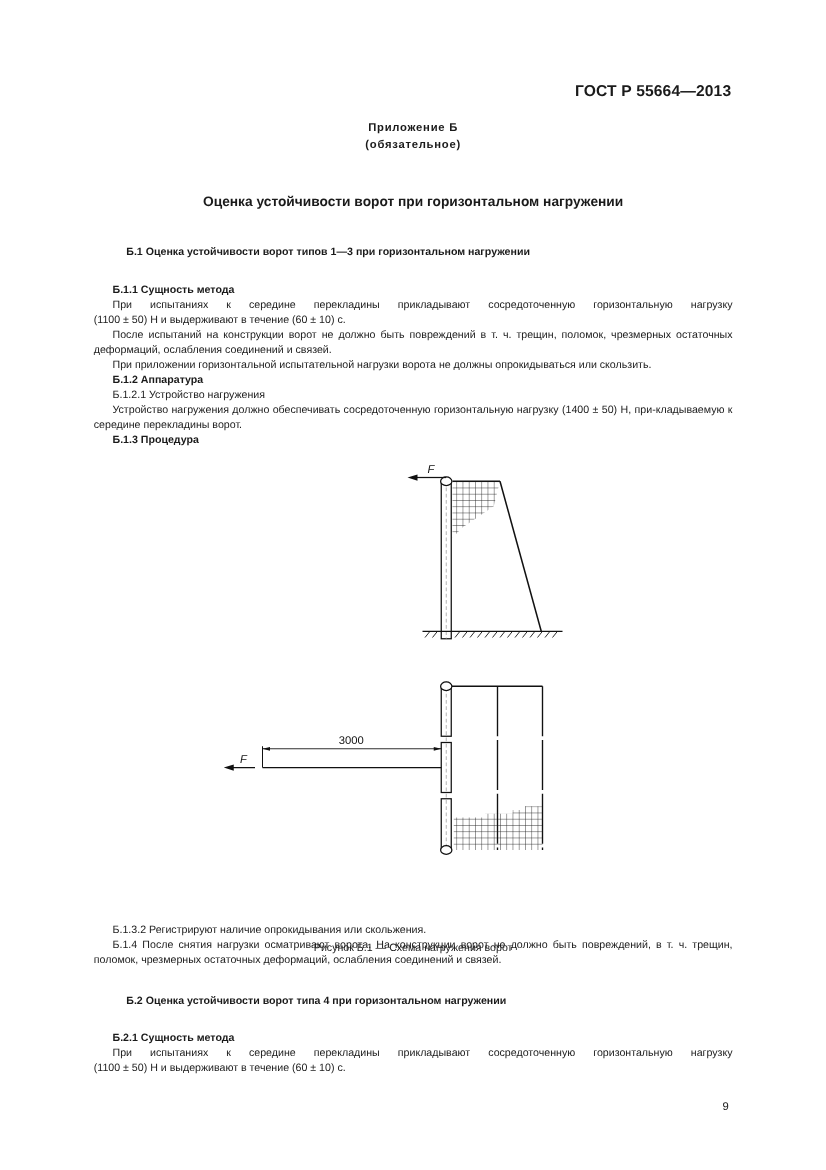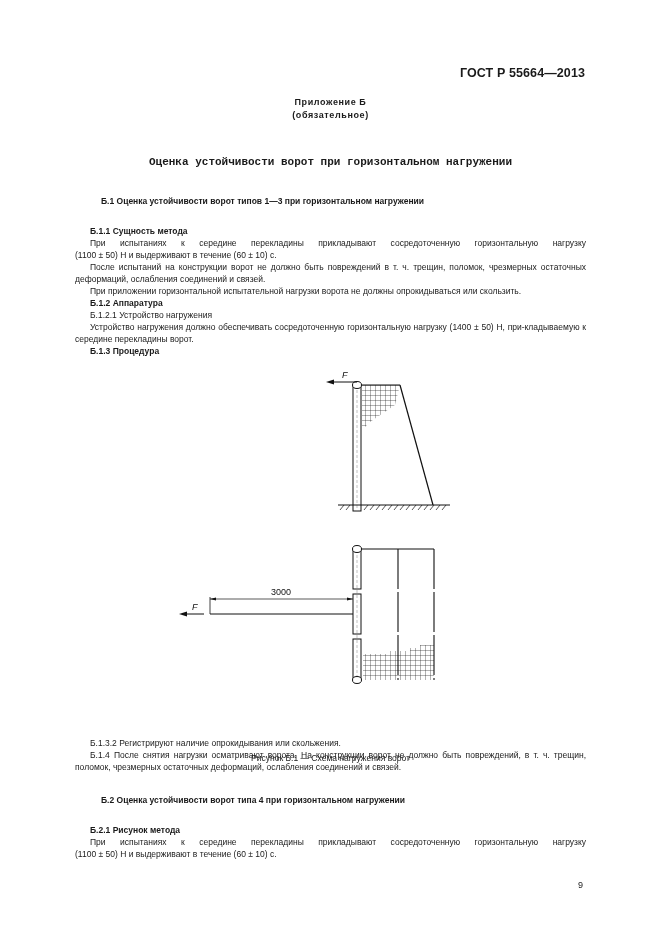--- a/index.html
+++ b/index.html
@@ -2,21 +2,21 @@
 <html><head>
 <meta charset="utf-8">
 <style>
   html, body { margin: 0; padding: 0; background: #ffffff; }
   body { width: 661px; height: 936px; position: relative; overflow: hidden;
          font-family: "Liberation Sans", "DejaVu Sans", sans-serif; color: #1a1a1a; }
   .abs { position: absolute; }
   .hdr { right: 76px; top: 66px; font-size: 12.5px; font-weight: bold; letter-spacing: 0.1px; padding-left: 25px; }
   .center { left: 0; width: 661px; text-align: center; }
   .annex { top: 96px; font-size: 9px; font-weight: bold; letter-spacing: 0.6px; line-height: 13px; }
-  .title { top: 156px; font-size: 11px; font-weight: bold; font-family: Liberation Mono, monospace; }
+  .title { top: 156px; font-size: 11px; font-weight: bold; }
   .body { left: 75px; width: 511px; font-size: 8.5px; line-height: 12px; }
   .p { margin: 0; text-align: justify; }
   .ind { text-indent: 15px; }
   .h { font-weight: bold; padding-left: 15px; margin: 0; }
   .h1 { font-weight: bold; padding-left: 15px; margin: 11px; }
   .just-last { text-align-last: justify; }
   .caption { top: 705px; font-size: 8.5px; margin-top: 48px; }
   .pagenum { right: 78px; top: 880px; font-size: 9px; }
   svg { position: absolute; }
 </style>
@@ -124,18 +124,18 @@
 <div class="abs center caption">Рисунок Б.1 — Схема нагружения ворот</div>
 
 <div class="abs body" style="top:737px;">
   <p class="p ind">Б.1.3.2  Регистрируют наличие опрокидывания или скольжения.</p>
   <p class="p ind">Б.1.4  После снятия нагрузки осматривают ворота. На конструкции ворот не должно быть повреждений, в т. ч. трещин, поломок, чрезмерных остаточных деформаций, ослабления соединений и связей.</p>
 </div>
 
 <div class="abs body" style="top:783px;">
   <p class="h1">Б.2  Оценка устойчивости ворот типа 4 при горизонтальном нагружении</p>
   <div style="height:7px"></div>
-  <p class="h">Б.2.1  Рисунок метода</p>
+  <p class="h">Б.2.1  Сущность метода</p>
   <p class="p ind just-last">При испытаниях к середине перекладины прикладывают сосредоточенную горизонтальную нагрузку</p>
   <p class="p">(1100 ± 50) Н и выдерживают в течение (60 ± 10) с.</p>
 </div>
 
 <div class="abs pagenum">9</div>
 
 </body></html>

